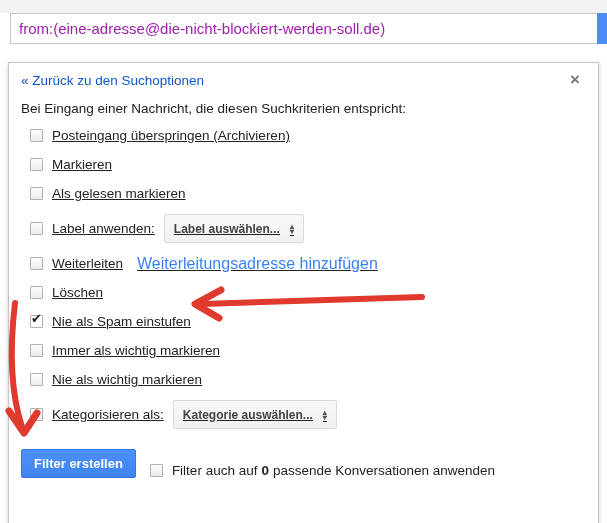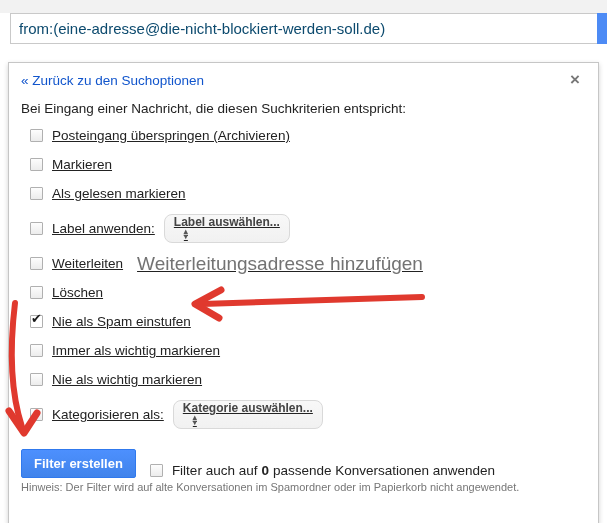--- a/index.html
+++ b/index.html
@@ -6,21 +6,21 @@
   body{
     width:607px;height:523px;position:relative;overflow:hidden;
     background:#ffffff;
     font-family:"Liberation Sans", sans-serif;
     color:#222;
   }
   .topstrip{position:absolute;left:0;top:0;width:607px;height:13px;background:#f2f2f2;}
   .searchbox{
     position:absolute;left:10px;top:13px;width:587px;height:31px;box-sizing:border-box;
     border:1px solid #c9c9c9;border-right:none;background:#fff;
-    font-family:"Liberation Sans", sans-serif;font-size:15px;color:#0c4a6e;
+    font-family:"Liberation Sans", sans-serif;font-size:15px;color:#a21caf;
     padding:0 8px;outline:none;
   }
   .searchbtn{position:absolute;left:597px;top:13px;width:10px;height:31px;background:#4d8bf5;}
   .dialog{
     position:absolute;left:8px;top:62px;width:591px;height:463px;box-sizing:border-box;
     background:#fff;border:1px solid #c6c6c6;
     box-shadow:0 2px 5px rgba(0,0,0,.18);
     padding:10px 16px 0 12px;
   }
   .hdr{display:flex;justify-content:space-between;align-items:flex-start;height:16px;line-height:16px;}
@@ -36,28 +36,28 @@
     background:linear-gradient(#fdfdfd,#ececec);
     margin-right:9px;position:relative;cursor:pointer;
   }
   .cb.checked{background:#fff;}
   .cb .tick{
     position:absolute;left:0px;top:-4px;font-size:13px;color:#1a1a1a;line-height:13px;
   }
   .cb:not(.checked) .tick{display:none;}
   .lbl{font-size:13.5px;color:#222;white-space:nowrap;}
   .ddbtn{
-    margin-left:9px;display:inline-flex;height:27px;
-    padding:0 9px;border:1px solid #d9d9d9;border-radius:8px;
+    margin-left:9px;display:inline-flex;align-items:center;height:27px;
+    padding:0 9px;border:1px solid #d9d9d9;border-radius:2px;
     background:linear-gradient(#f8f8f8,#f1f1f1);
-    font-size:12px;font-weight:bold;color:#444;cursor:pointer;white-space:nowrap;flex-direction:column;
+    font-size:12px;font-weight:bold;color:#444;cursor:pointer;white-space:nowrap;
   }
   .ddarrows{display:flex;flex-direction:column;margin-left:10px;color:#555;}
   .ddarrows span{font-size:8px;line-height:5px;}
-  .inline-link{color:#737373;font-size:19px;text-decoration:none;margin-left:14px;cursor:pointer;}
+  .inline-link{color:#3b82f6;font-size:16px;text-decoration:none;margin-left:14px;cursor:pointer;}
   .btnrow{margin-top:14px;display:flex;align-items:flex-end;}
   .bluebtn{
     height:29px;padding:0 12px;border:1px solid #3079ed;border-radius:2px;
     background:linear-gradient(#4d90fe,#4083eb);
     color:#fff;font-weight:bold;font-size:13px;font-family:"Liberation Sans",sans-serif;
     cursor:pointer;
   }
   .applywrap{display:flex;align-items:center;margin-left:14px;margin-top:13px;}
   .applylbl{font-size:13.5px;display:flex;}
   .applylbl span{margin-right:4px;}
@@ -159,21 +159,20 @@
       <span class="cb"></span>
       <span class="applylbl">
         <span>Filter auch auf</span>
           <span class="b">0</span>
           <span>passende Konversationen anwenden</span>
       </span>
     </span>
   </div>
 
 
-  <div class="note">Hinweis: Der Filter wird auf alte Konversationen im Spamordner oder im Papierkorb nicht angewendet.</div>
 
 </div>
 
 <svg class="overlay" width="607" height="523" viewBox="0 0 607 523">
   <g fill="none" stroke-linecap="round" stroke-linejoin="round" stroke="#e0392e">
     <path d="M422 297 L202 304" stroke-width="6"></path>
     <path d="M221 290 L195 304 L219 318" stroke-width="7"></path>
   </g>
   <g fill="none" stroke-linecap="round" stroke-linejoin="round" stroke="#e0392e">
     <path d="M15 303 Q 6 378 22 427" stroke-width="6"></path>

